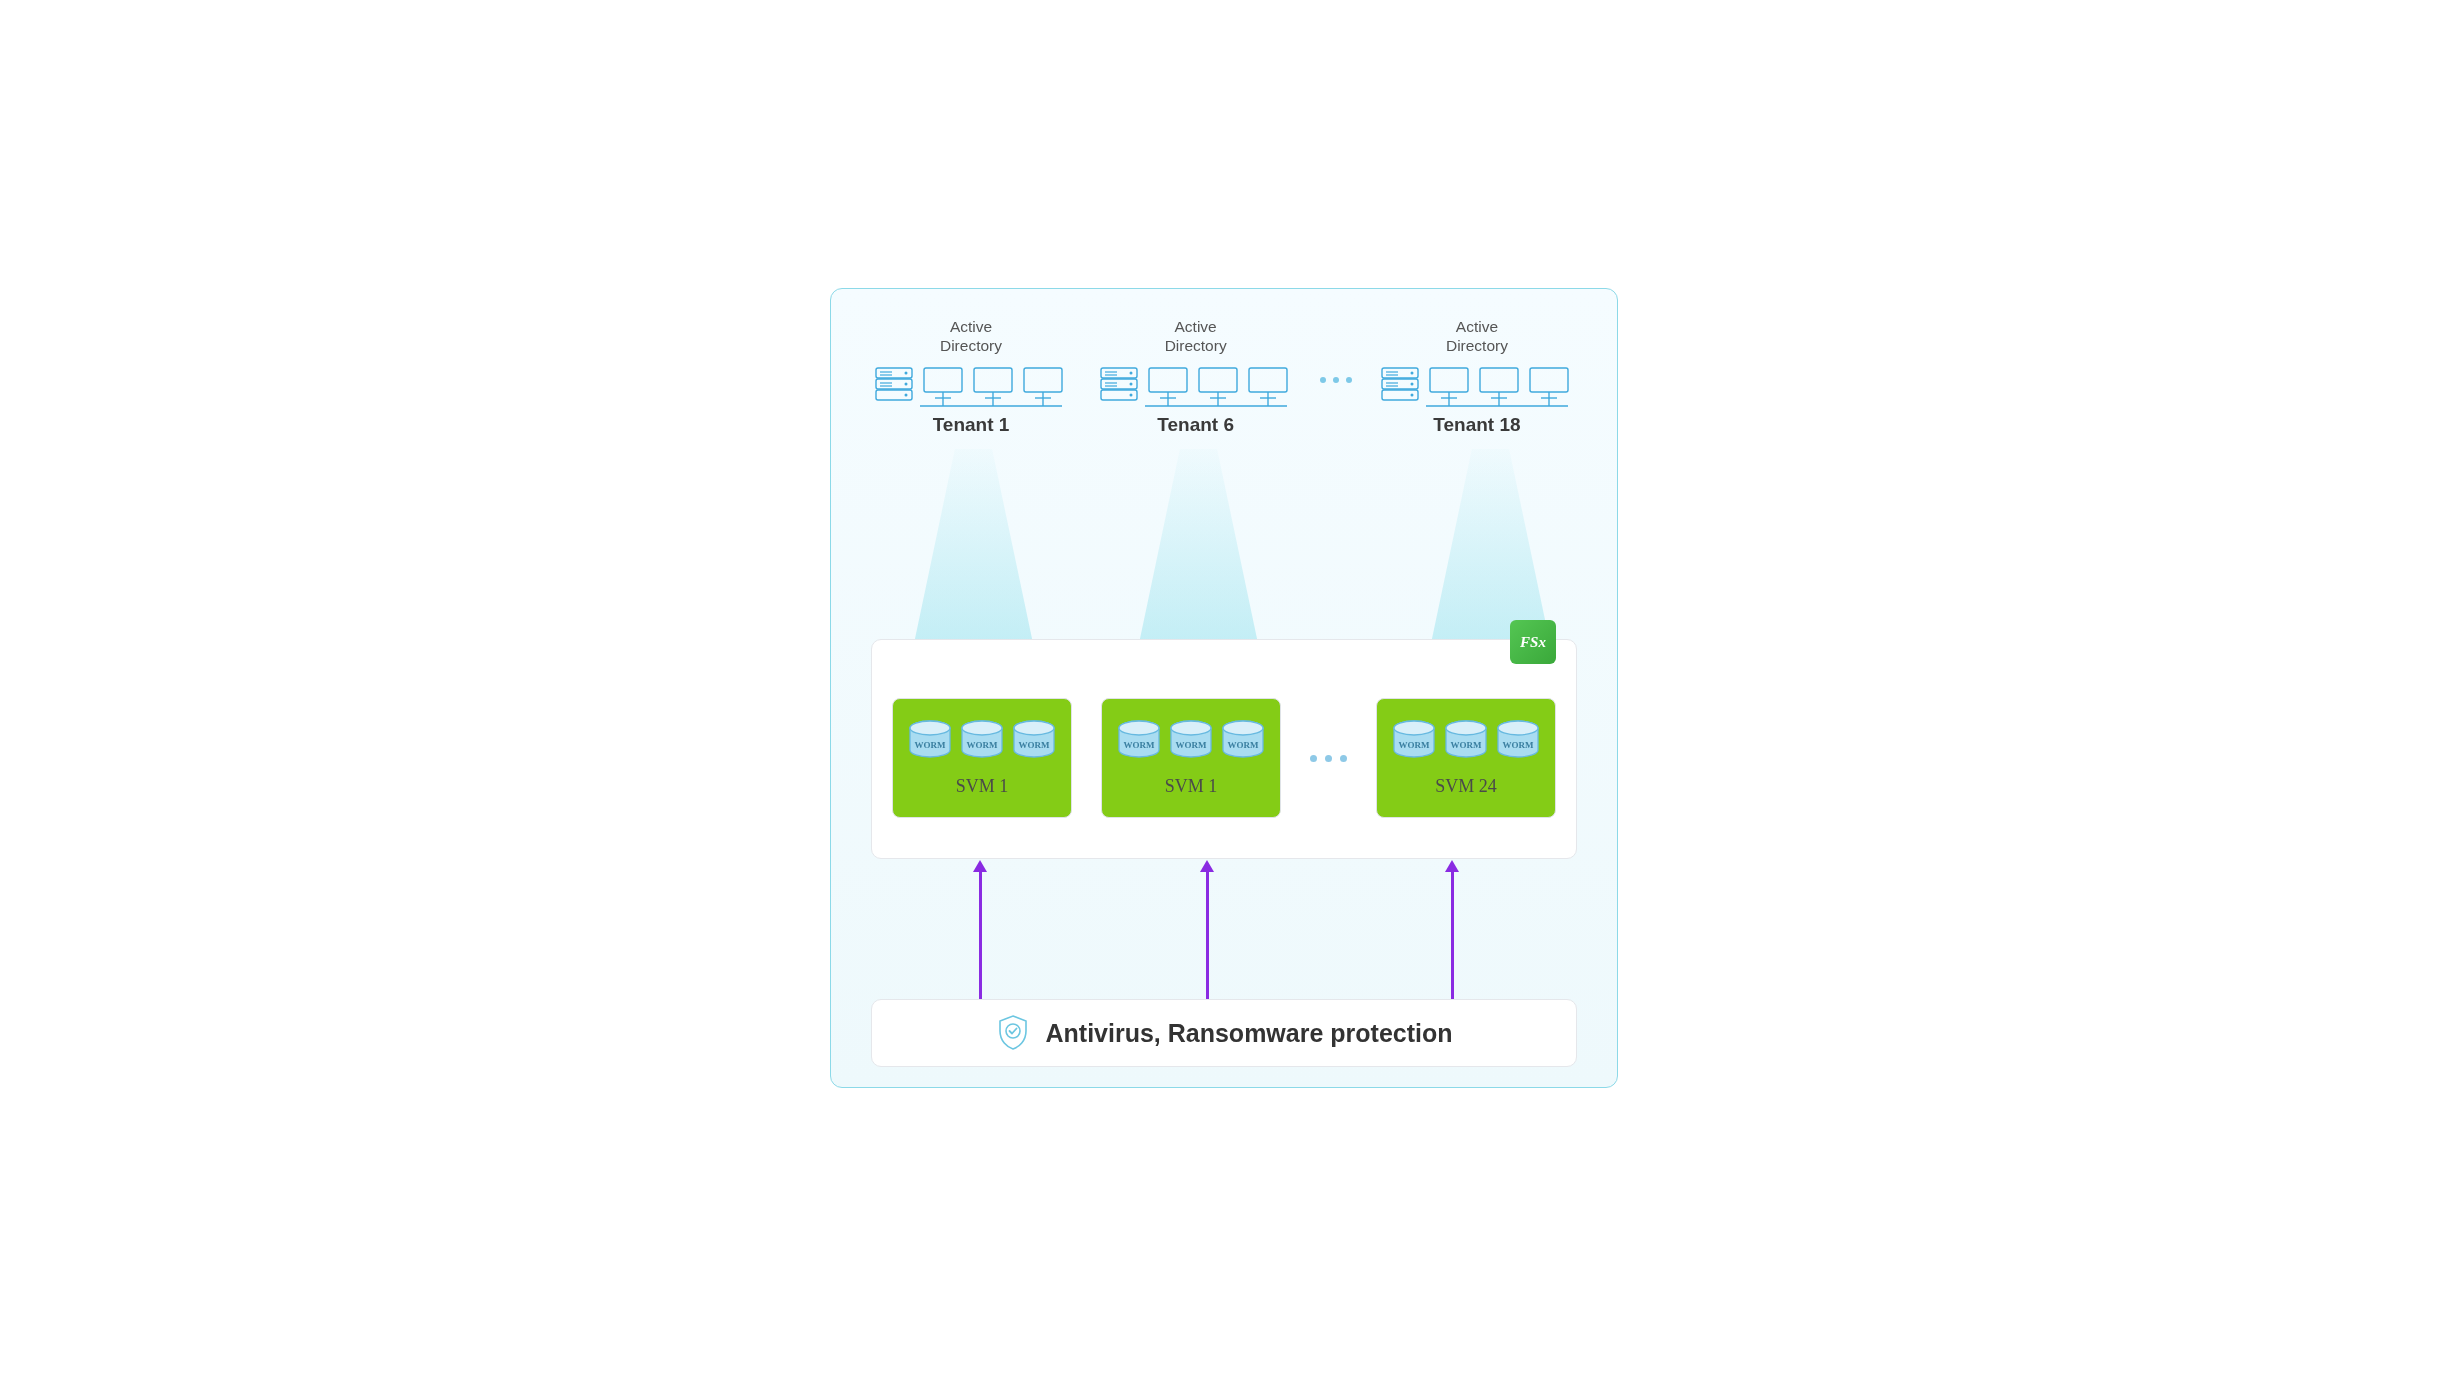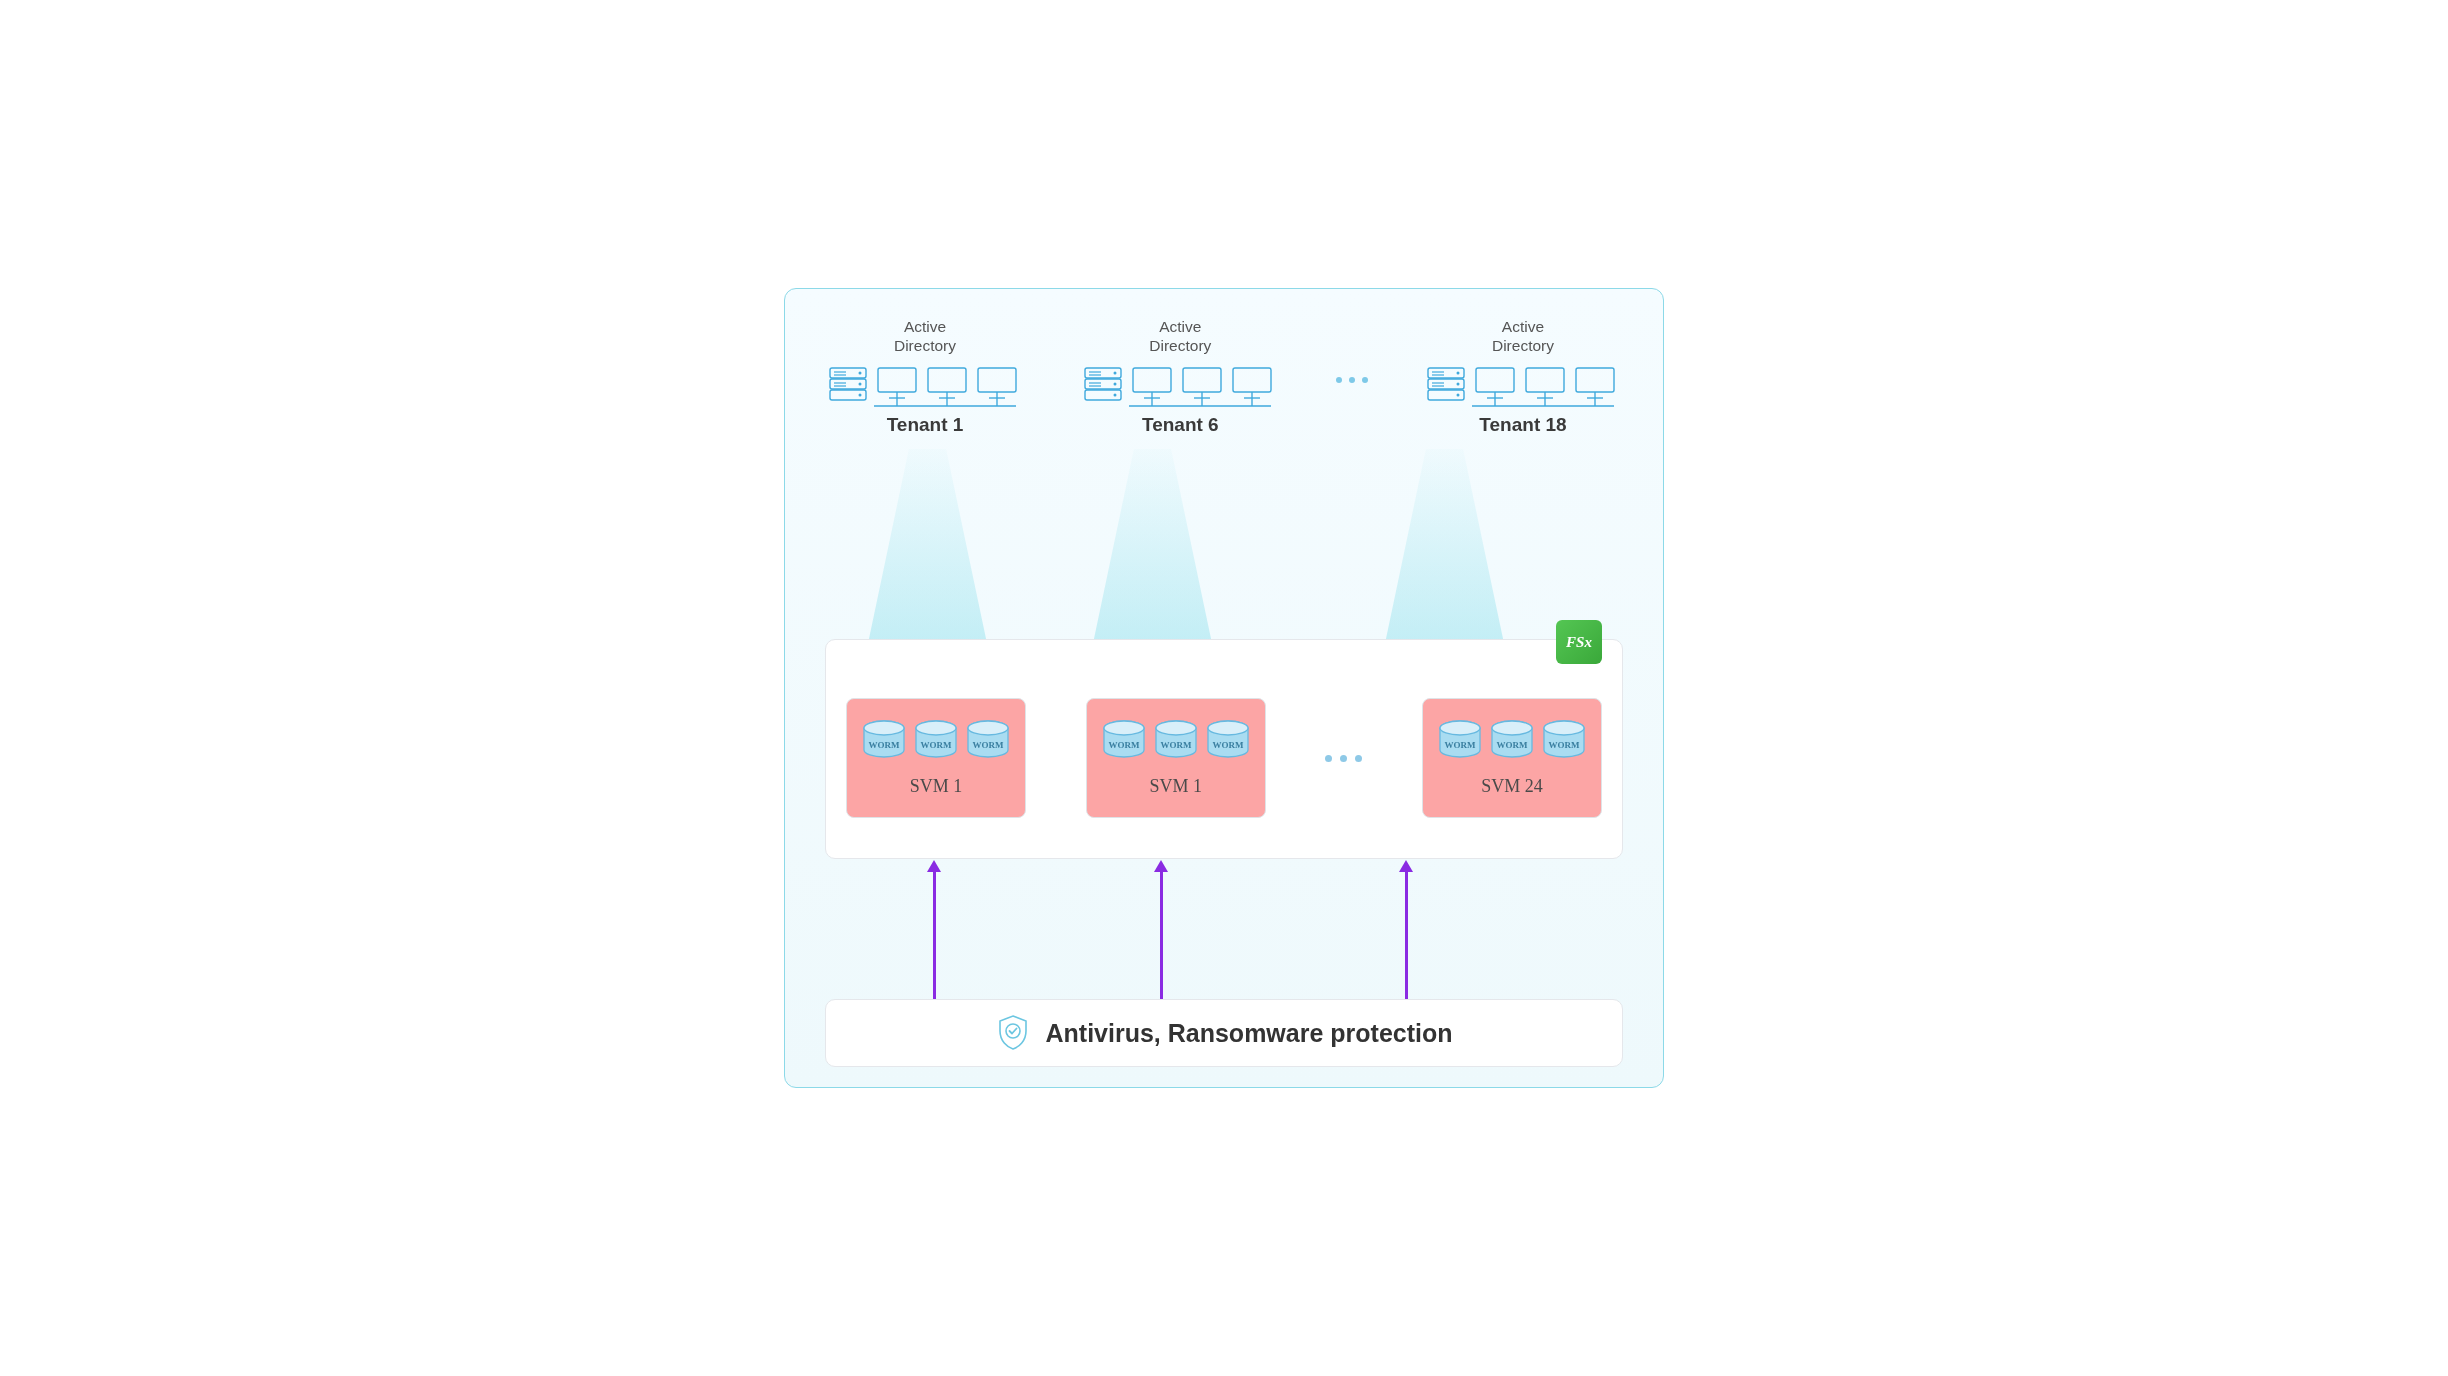--- a/index.html
+++ b/index.html
@@ -5,21 +5,21 @@
 * { box-sizing: border-box; margin: 0; padding: 0; }
 body {
   font-family: -apple-system, BlinkMacSystemFont, "Segoe UI", Arial, sans-serif;
   background: #fff;
   display: flex;
   justify-content: center;
   align-items: center;
   min-height: 100vh;
 }
 .diagram-container {
-  width: 880px;
+  width: 788px;
   height: 800px;
   background: linear-gradient(180deg, #f5fcff 0%, #eef9fc 100%);
   border: 1.5px solid #8cd9e8;
   border-radius: 12px;
   position: relative;
   padding: 28px 40px;
 }
 .tenants-row {
   display: flex;
   justify-content: space-between;
@@ -104,21 +104,21 @@
 .svm-row {
   display: flex;
   justify-content: space-between;
   align-items: center;
   padding: 38px 20px 20px;
   height: 100%;
 }
 .svm-box {
   width: 180px;
   height: 120px;
-  background: #fca5a5;
+  background: #84cc16;
   border: 1px solid #dfe3e7;
   border-radius: 8px;
   display: flex;
   flex-direction: column;
   align-items: center;
   justify-content: center;
   padding: 10px;
 }
 .barrels-row {
   display: flex;

